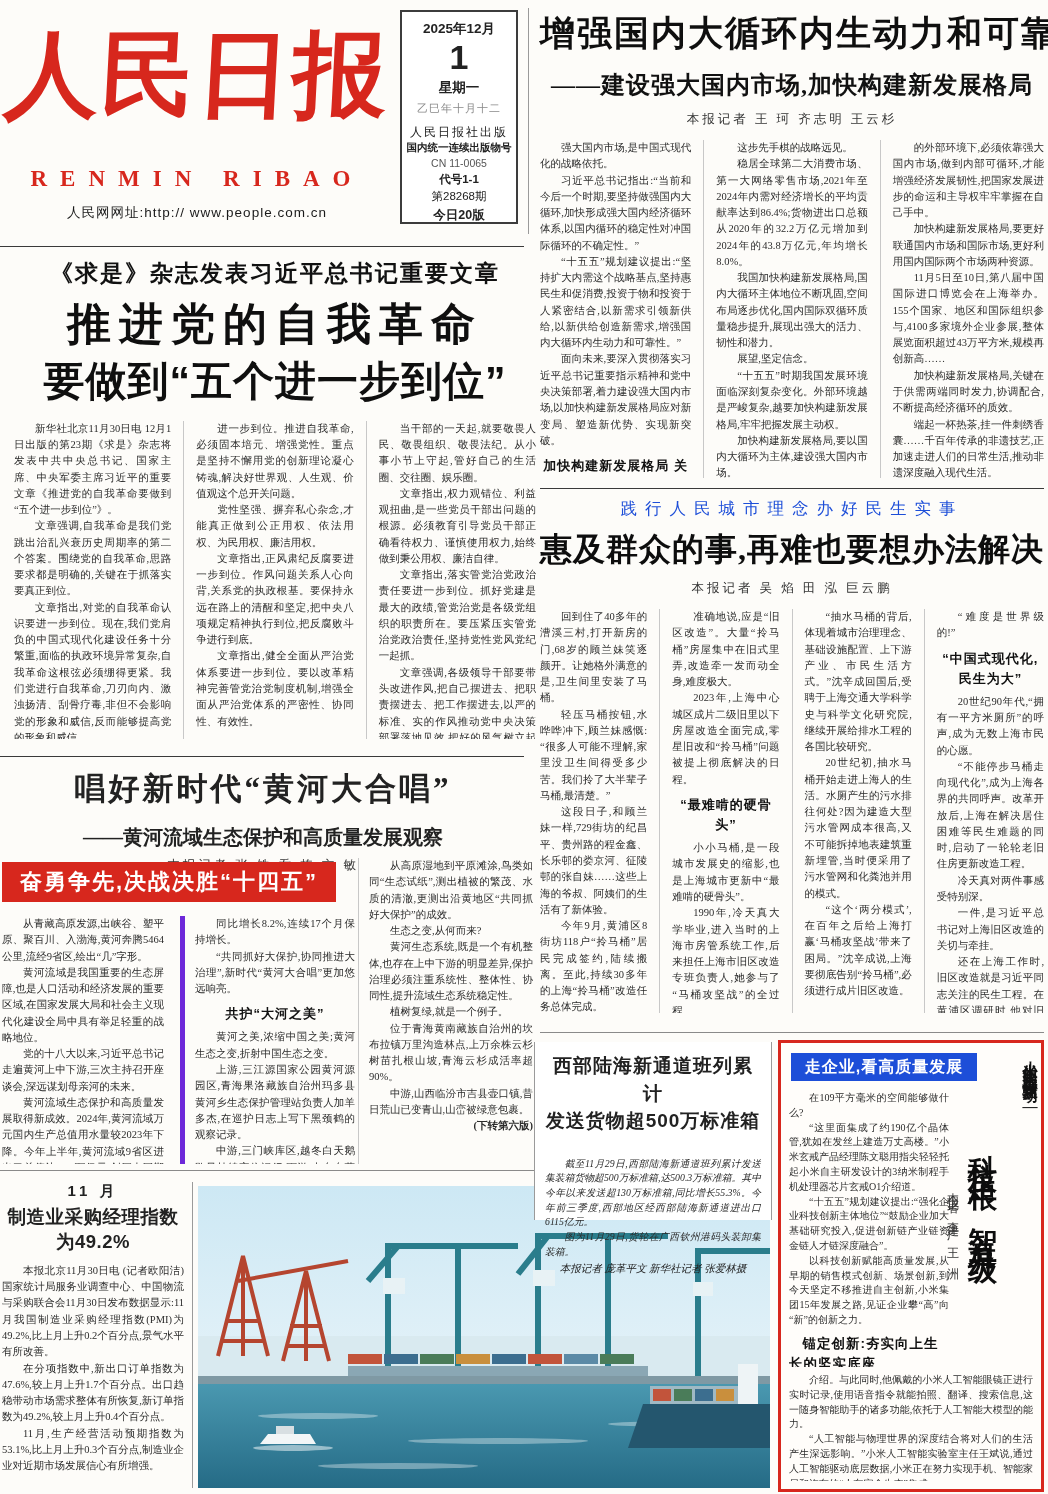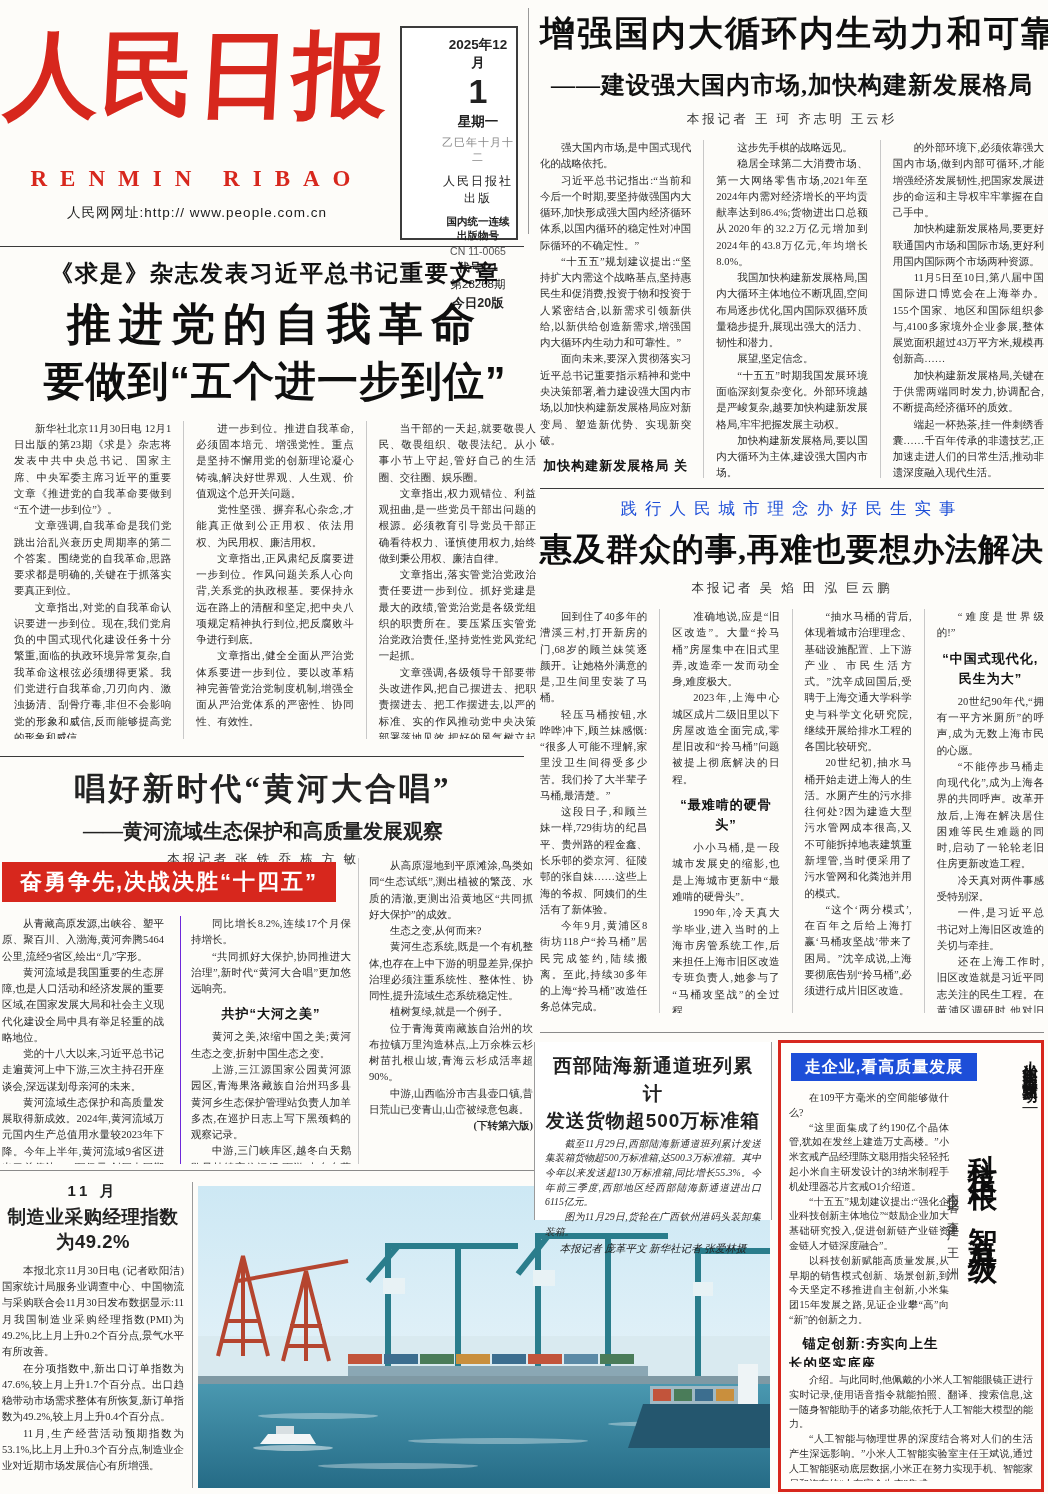--- a/index.html
+++ b/index.html
@@ -15,21 +15,21 @@
   .mast-title{font-weight:900;color:#d7271d;font-size:94px;letter-spacing:2px;line-height:150px;
               transform:skewX(-3deg);white-space:nowrap;}
   .mast-pinyin{color:#d7271d;font-weight:700;font-size:23px;letter-spacing:13px;}
   .mast-web{font-size:13.5px;letter-spacing:1px;color:#1a1a1a;}
   .datebox{border:2px solid #3c3c3c;background:#fff;text-align:center;padding:8px 2px;box-sizing:border-box;}
   .db-ym{font-size:13.5px;font-weight:700;}
   .db-day{font-size:34px;font-weight:700;line-height:1.15;}
   .db-wd{font-size:13.5px;font-weight:700;margin-top:2px;}
   .db-lunar{font-size:11px;color:#8a8a8a;margin-top:4px;letter-spacing:1px;}
   .db-pub{font-size:12px;margin-top:8px;letter-spacing:2px;}
-  .db-issn-l{font-size:10.5px;font-weight:700;margin-top:8px;}
+  .db-issn-l{font-size:10.5px;font-weight:700;}
   .db-issn{font-size:10.5px;color:#555;margin-top:2px;}
   .db-code{font-size:11.5px;font-weight:700;margin-top:3px;}
   .db-issue{font-size:11.5px;margin-top:2px;}
   .db-pages{font-size:12.5px;font-weight:700;margin-top:3px;}
 
   
   .bp{margin:0;font-size:10.5px;line-height:1.55;text-align:justify;text-indent:2em;color:#2b2b2b;}
   .pt-sub{font-weight:700;font-size:13px;text-indent:0;text-align:center;margin:7px 0 5px;
           letter-spacing:1px;font-family:"Liberation Sans","DejaVu Sans",sans-serif;color:#111;}
   .pt-jump{text-indent:0;text-align:right;font-weight:700;}
@@ -77,21 +77,21 @@
 <body>
 
 <div class="sheet">
 
   <div class="abs center" style="left:0;top:8;width:394px;height:152px;">
     <div class="mast-title">人民日报</div>
   </div>
   <div class="abs center mast-pinyin" style="left:0;top:166px;width:394px;">RENMIN RIBAO</div>
   <div class="abs center mast-web sans" style="left:0;top:204px;width:394px;">人民网网址:http:// www.people.com.cn</div>
 
-  <div class="abs datebox sans" style="left:400px;top:26px;width:118px;height:214px;padding-left:40px;">
+  <div class="abs datebox sans" style="left:400px;top:10px;width:118px;height:214px;">
     <div class="db-ym">2025年12月</div>
     <div class="db-day">1</div>
     <div class="db-wd">星期一</div>
     <div class="db-lunar">乙巳年十月十二</div>
     <div class="db-pub">人民日报社出版</div>
     <div class="db-issn-l">国内统一连续出版物号</div>
     <div class="db-issn">CN 11-0065</div>
     <div class="db-code">代号1-1</div>
     <div class="db-issue">第28268期</div>
     <div class="db-pages">今日20版</div>
@@ -189,30 +189,30 @@
           <p class="bp">一件,是习近平总书记对上海旧区改造的关切与牵挂。</p>
           <p class="bp">还在上海工作时,旧区改造就是习近平同志关注的民生工程。在黄浦区调研时,他对旧改工作提出明确要求。</p>
         </div>
     </div>
   </div>
   <div class="abs rule-h" style="left:540px;top:1032px;width:504px;border-top-color:#8a8a8a;"></div>
 
   <div class="abs rule-h" style="left:0;top:756px;width:524px;"></div>
   <div class="abs" style="left:2px;top:768px;width:522px;height:400px;">
     <div class="center hh-headline">唱好新时代“黄河大合唱”</div>
-    <div class="center hh-sub" style="margin-top:8px;">——黄河流域生态保护和高质量发展观察</div>
+    <div class="center hh-sub" style="margin-top:14px;">——黄河流域生态保护和高质量发展观察</div>
     <div class="center byline" style="margin-top:6px;">本报记者 张 铁 乔 栋 方 敏</div>
     <div class="abs banner-red" style="left:0;top:94px;width:334px;height:40px;">奋勇争先,决战决胜“十四五”</div>
     <div class="abs" style="left:0;top:148px;width:162px;height:248px;overflow:hidden;">
         <p class="bp">从青藏高原发源,出峡谷、塑平原、聚百川、入渤海,黄河奔腾5464公里,流经9省区,绘出“几”字形。</p>
         <p class="bp">黄河流域是我国重要的生态屏障,也是人口活动和经济发展的重要区域,在国家发展大局和社会主义现代化建设全局中具有举足轻重的战略地位。</p>
         <p class="bp">党的十八大以来,习近平总书记走遍黄河上中下游,三次主持召开座谈会,深远谋划母亲河的未来。</p>
         <p class="bp">黄河流域生态保护和高质量发展取得新成效。2024年,黄河流域万元国内生产总值用水量较2023年下降。今年上半年,黄河流域9省区进出口总值达3.12万亿元,创历史同期新高,占全国的14.3%。</p>
       </div>
-    <div class="abs" style="left:178px;top:148px;width:160px;height:248px;overflow:hidden;border-left:1px solid #6d28d9;padding-left:10px;">
+    <div class="abs" style="left:178px;top:148px;width:160px;height:248px;overflow:hidden;border-left:5px solid #6d28d9;padding-left:10px;">
         <p class="bp">同比增长8.2%,连续17个月保持增长。</p>
         <p class="bp">“共同抓好大保护,协同推进大治理”,新时代“黄河大合唱”更加悠远响亮。</p>
         <p class="bp pt-sub">共护“大河之美”</p>
         <p class="bp">黄河之美,浓缩中国之美;黄河生态之变,折射中国生态之变。</p>
         <p class="bp">上游,三江源国家公园黄河源园区,青海果洛藏族自治州玛多县黄河乡生态保护管理站负责人加羊多杰,在巡护日志上写下黑颈鹤的观察记录。</p>
         <p class="bp">中游,三门峡库区,越冬白天鹅数量持续高位运行;下游,山东东营黄河口湿地,东方白鹳安家繁衍。</p>
       </div>
     <div class="abs" style="left:356px;top:90px;width:164px;height:306px;overflow:hidden;border-left:1px solid #c8c8c8;padding-left:10px;">
         <p class="bp">从高原湿地到平原滩涂,鸟类如同“生态试纸”,测出植被的繁茂、水质的清澈,更测出沿黄地区“共同抓好大保护”的成效。</p>
         <p class="bp">生态之变,从何而来?</p>
@@ -304,21 +304,21 @@
         <path d="M62 258 L70 248 L112 248 L118 258 Z" fill="#f2f6f7"></path>
         <rect x="78" y="240" width="18" height="8" fill="#d8dfe2"></rect>
         <ellipse cx="95" cy="262" rx="40" ry="3" fill="#ffffff" opacity="0.5"></ellipse>
       </g>
     </svg>
   </div>
 
   <div class="abs xibu-box xibu" style="left:534px;top:1042px;width:238px;height:178px;">
     <div class="center xibu-h sans" style="margin-top:6px;">西部陆海新通道班列累计</div>
     <div class="center xibu-h sans">发送货物超500万标准箱</div>
-    <div class="xibu-body" style="margin-top:2px;font-family:Liberation Serif, serif;">
+    <div class="xibu-body" style="margin-top:22px;font-family:Liberation Serif, serif;">
         <p class="bp">截至11月29日,西部陆海新通道班列累计发送集装箱货物超500万标准箱,达500.3万标准箱。其中今年以来发送超130万标准箱,同比增长55.3%。今年前三季度,西部地区经西部陆海新通道进出口6115亿元。</p>
         <p class="bp">图为11月29日,货轮在广西钦州港码头装卸集装箱。</p>
       </div>
     <div class="xibu-credit">本报记者 庞革平文 新华社记者 张爱林摄</div>
   </div>
 
   <div class="abs xiaomi-box" style="left:778px;top:1040px;width:266px;height:452px;">
     <div class="abs xm-badge" style="left:10px;top:10px;width:186px;height:28px;">走企业,看高质量发展</div>
     <div class="abs xm-body" style="left:8px;top:48px;width:160px;height:276px;overflow:hidden;">
         <p class="bp">在109平方毫米的空间能够做什么?</p>

